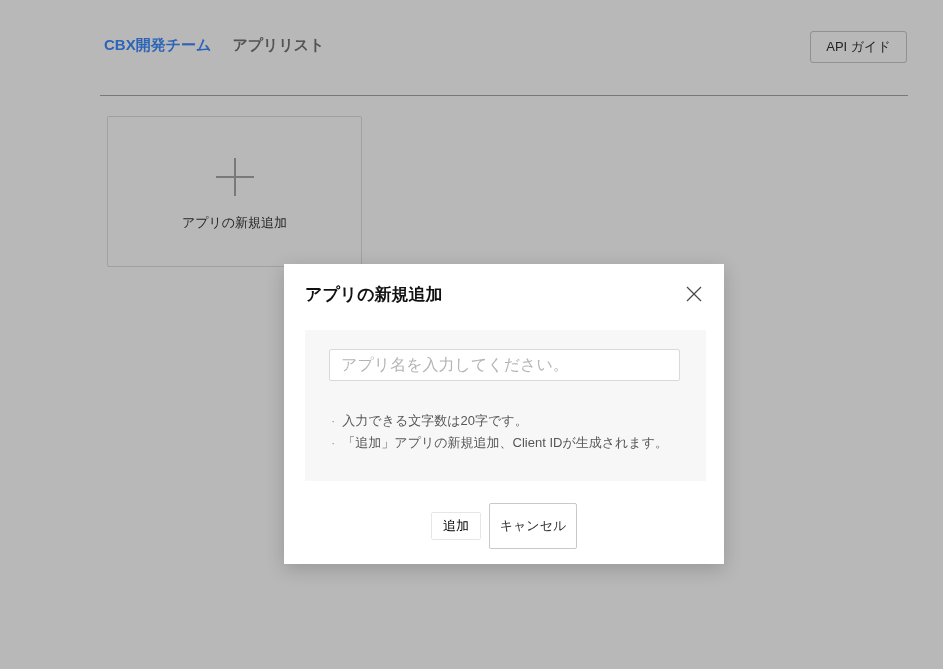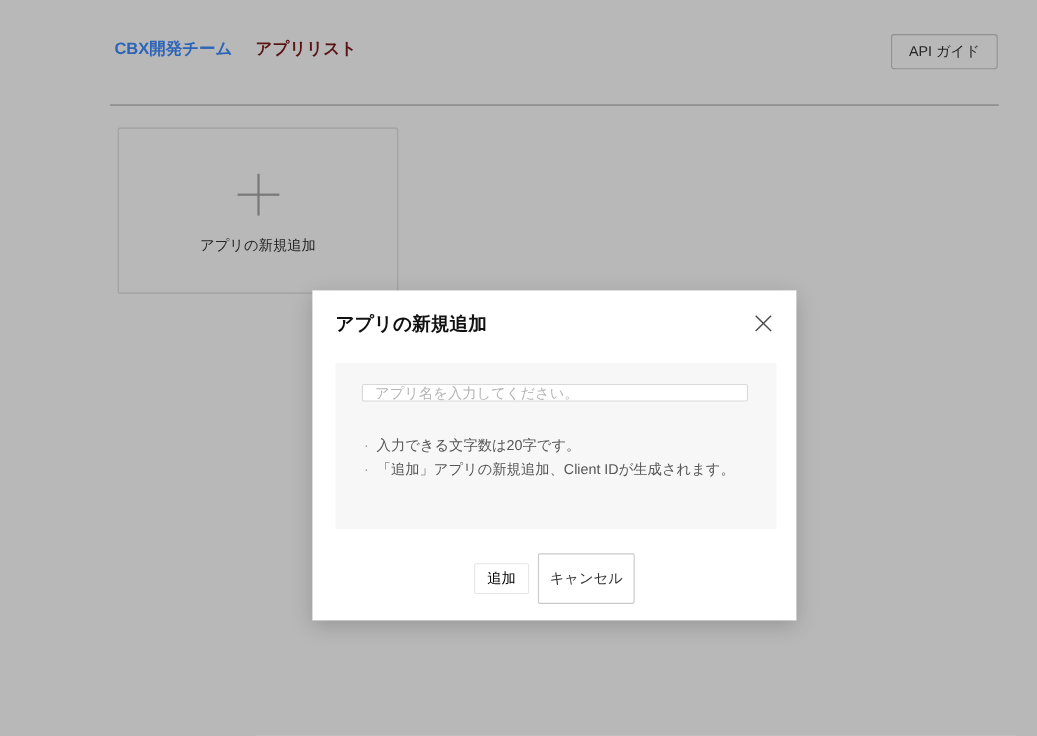--- a/index.html
+++ b/index.html
@@ -23,21 +23,21 @@
     font-size: 15px;
     font-weight: bold;
     line-height: 19px;
     white-space: nowrap;
   }
   .team-name {
     color: var(--link_blue, #3d8bff);
     cursor: pointer;
     margin-right: 21px;
   }
-  .page-title { color: #7f1d1d; }
+  .page-title { color: #737373; }
 
   .api-guide-btn {
     position: absolute;
     left: 810px;
     top: 31px;
     width: 97px;
     height: 32px;
     background: #ffffff;
     border: 1px solid #c9c9c9;
     border-radius: 3px;
@@ -141,26 +141,26 @@
     left: 21px;
     top: 66px;
     width: 401px;
     height: 151px;
     background: var(--modal_section_bg, #f7f7f7);
     padding: 19px 24px 0 24px;
   }
   .app-name-input {
     display: block;
     width: 351px;
-    height: 16px;
+    height: 32px;
     border: 1px solid #d9d9d9;
     border-radius: 2px;
     background: #ffffff;
     padding: 0 11px;
-    font-size: 13px;
+    font-size: 16px;
     font-family: inherit;
     color: #333333;
     outline: none;
   }
   .app-name-input::placeholder { color: #b4b4b4; opacity: 1; }
   .notes-list {
     list-style: none;
     margin-top: 29px;
   }
   .notes-list li {

